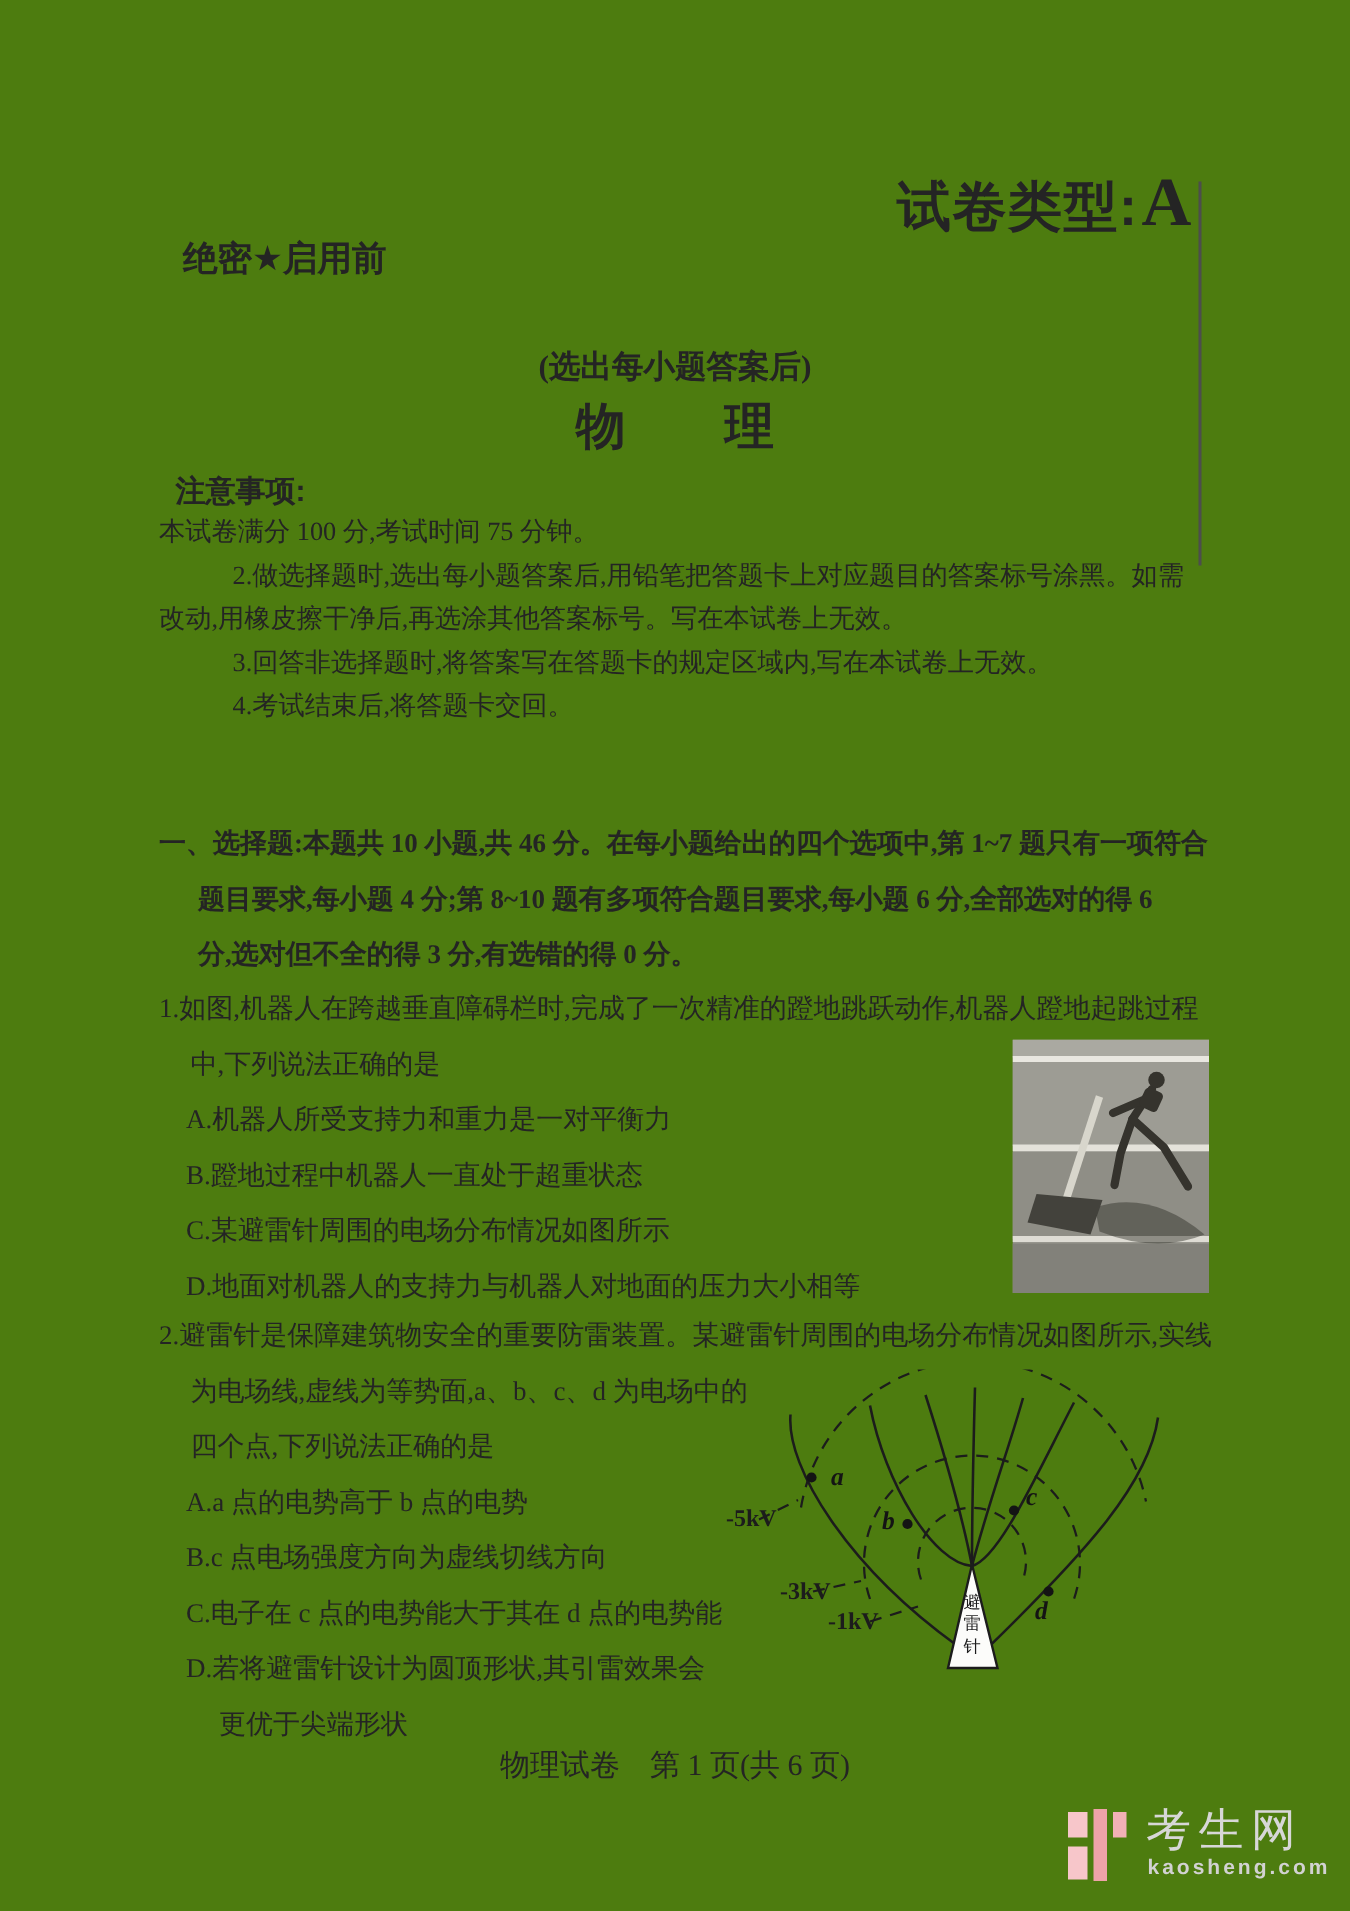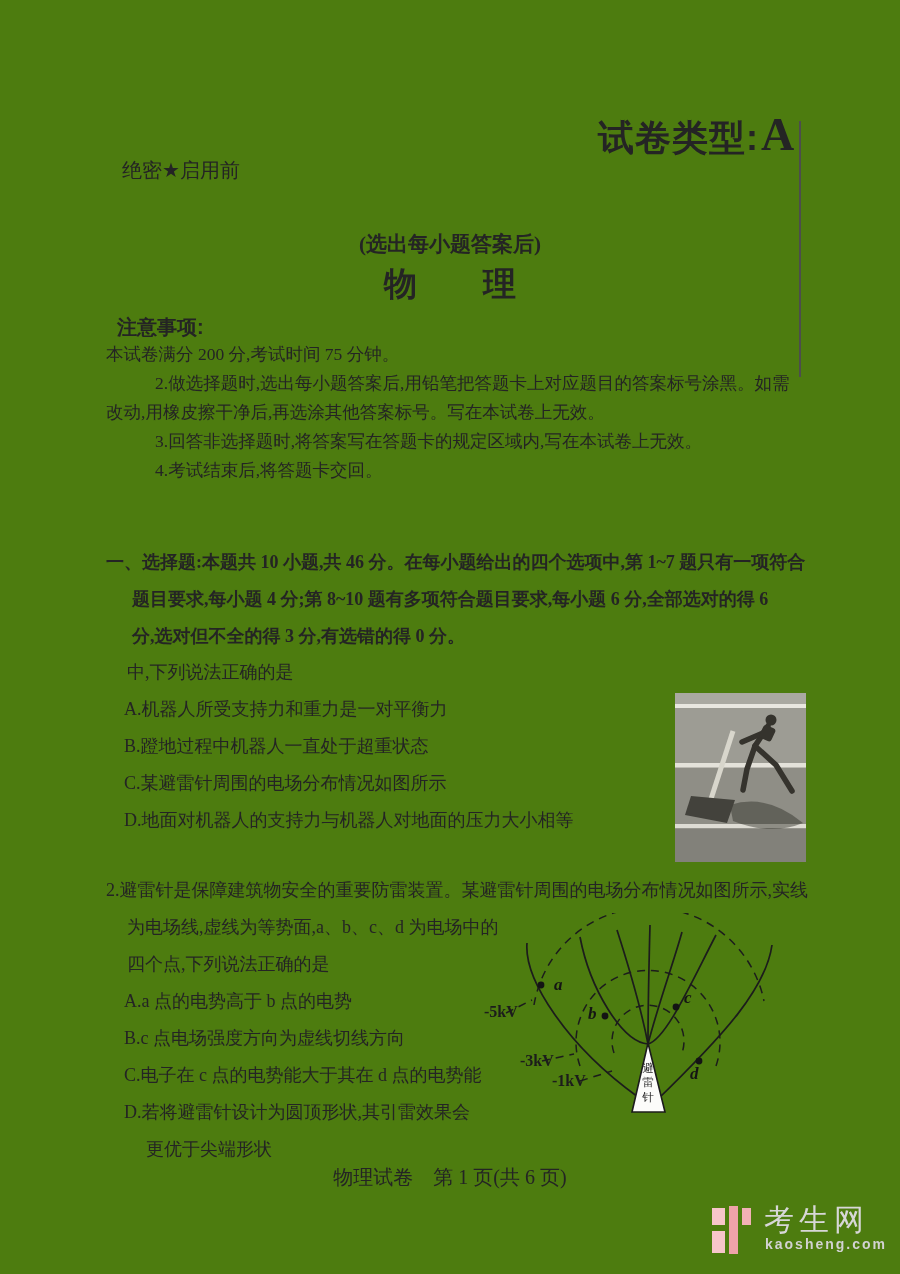--- a/index.html
+++ b/index.html
@@ -9,21 +9,21 @@
     font-family:"Liberation Serif","DejaVu Serif",serif;
   }
   .abs { position:absolute; }
   .line { white-space:nowrap; }
 
   
   #exam-type { left:598px; top:108px; display:flex; align-items:baseline; }
   #exam-type .zh { font-size:36px; font-weight:bold; letter-spacing:1px; font-family:"Liberation Sans","DejaVu Sans",sans-serif; }
   #exam-type .en { font-size:46px; font-weight:bold; margin-left:2px; }
   #scan-line { left:799px; top:121px; width:2px; height:256px; background:#4d4d4d; }
-  #secrecy { left:122px; top:157px; font-size:20px; font-weight:normal; font-family:"Liberation Sans","DejaVu Sans",sans-serif; }
+  #secrecy { left:122px; top:157px; font-size:23px; font-weight:bold; font-family:"Liberation Sans","DejaVu Sans",sans-serif; }
   #title    { left:0; top:190px; width:900px; text-align:center; font-size:25px; font-weight:bold; }
   #subtitle { left:0; top:230px; width:900px; text-align:center; font-size:21px; font-weight:bold; }
   #subject  { left:0; top:262px; width:900px; text-align:center; font-size:33px; font-weight:bold; }
 
   
   #notice-heading { left:117px; top:314px; font-size:20px; font-weight:bold; font-family:"Liberation Sans","DejaVu Sans",sans-serif; }
   #notice { left:106px; top:340px; width:740px; }
   .notice-line { height:29px; line-height:29px; font-size:17.5px; }
   .ind-num  { padding-left:49px; }
 
@@ -60,34 +60,35 @@
     <span class="zh">试卷类型:</span>
     <span class="en">A</span>
   </div>
   <div id="scan-line" class="abs"></div>
   <div id="secrecy" class="abs">绝密★启用前</div>
   <div id="subtitle" class="abs">(选出每小题答案后)</div>
   <div id="subject" class="abs">物　　理</div>
 
   <div id="notice-heading" class="abs">注意事项:</div>
   <div id="notice" class="abs">
-    <div class="line notice-line">本试卷满分 200 分,考试时间 75 分钟。</div>
+    <div class="line notice-line">本试卷满分 100 分,考试时间 75 分钟。</div>
     <div class="line notice-line ind-num">2.做选择题时,选出每小题答案后,用铅笔把答题卡上对应题目的答案标号涂黑。如需</div>
     <div class="line notice-line">改动,用橡皮擦干净后,再选涂其他答案标号。写在本试卷上无效。</div>
     <div class="line notice-line ind-num">3.回答非选择题时,将答案写在答题卡的规定区域内,写在本试卷上无效。</div>
     <div class="line notice-line ind-num">4.考试结束后,将答题卡交回。</div>
   </div>
 
   <div id="section1" class="abs">
     <div class="line body-line">一、选择题:本题共 10 小题,共 46 分。在每小题给出的四个选项中,第 1~7 题只有一项符合</div>
     <div class="line body-line ind-sec">题目要求,每小题 4 分;第 8~10 题有多项符合题目要求,每小题 6 分,全部选对的得 6</div>
     <div class="line body-line ind-sec">分,选对但不全的得 3 分,有选错的得 0 分。</div>
   </div>
 
   <div id="q1" class="abs">
+    <div class="line body-line">1.如图,机器人在跨越垂直障碍栏时,完成了一次精准的蹬地跳跃动作,机器人蹬地起跳过程</div>
     <div class="line body-line ind-cont">中,下列说法正确的是</div>
     <div class="line body-line ind-opt">A.机器人所受支持力和重力是一对平衡力</div>
     <div class="line body-line ind-opt">B.蹬地过程中机器人一直处于超重状态</div>
     <div class="line body-line ind-opt">C.某避雷针周围的电场分布情况如图所示</div>
     <div class="line body-line ind-opt">D.地面对机器人的支持力与机器人对地面的压力大小相等</div>
   </div>
 
   <svg id="robot-fig" class="abs" viewBox="0 0 131 169">
     <rect x="0" y="0" width="131" height="169" fill="#96958d"></rect>
     <rect x="0" y="0" width="131" height="12" fill="#aaa9a1"></rect>

